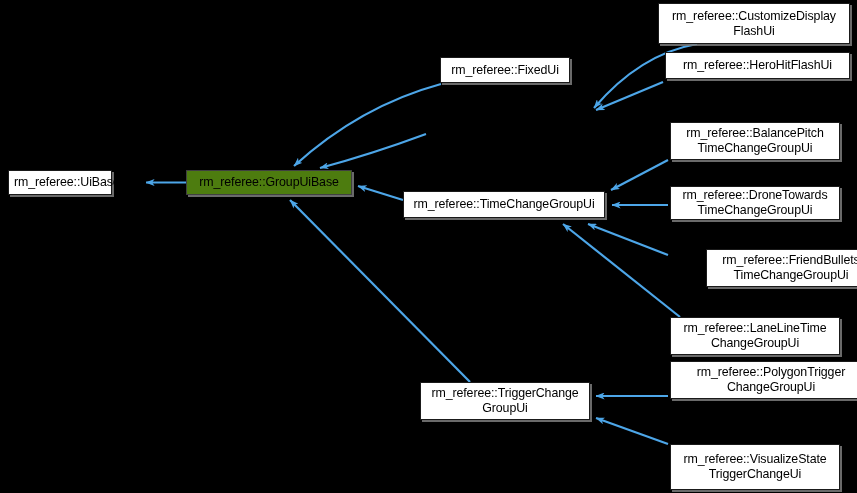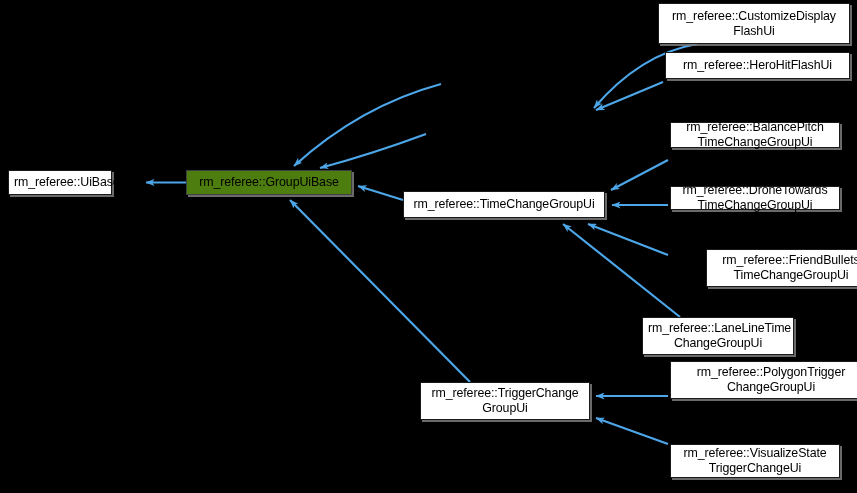--- a/index.html
+++ b/index.html
@@ -71,31 +71,32 @@
       <path d="M663,82 L596,110" fill="none" stroke="#4da6e8" stroke-width="2.2" marker-end="url(#ah)"></path>
       <path d="M668,160 L611,190" fill="none" stroke="#4da6e8" stroke-width="2.2" marker-end="url(#ah)"></path>
       <path d="M668,205 L612,205" fill="none" stroke="#4da6e8" stroke-width="2.2" marker-end="url(#ah)"></path>
       <path d="M668,255 L588,224" fill="none" stroke="#4da6e8" stroke-width="2.2" marker-end="url(#ah)"></path>
       <path d="M680,317 L563,224" fill="none" stroke="#4da6e8" stroke-width="2.2" marker-end="url(#ah)"></path>
       <path d="M668,396 L596,396" fill="none" stroke="#4da6e8" stroke-width="2.2" marker-end="url(#ah)"></path>
       <path d="M668,444 L596,418" fill="none" stroke="#4da6e8" stroke-width="2.2" marker-end="url(#ah)"></path>
     </svg>
 <div class="node" style="left: 8px; top: 170px; width: 104px; height: 25px;"><span class="node-label">rm_referee::UiBase</span></div>
     <div class="node current" style="left: 186px; top: 170px; width: 166px; height: 25px;"><span class="node-label">rm_referee::GroupUiBase</span></div>
+    <div class="node" style="left: 440px; top: 57px; width: 130px; height: 26px;"><span class="node-label">rm_referee::FixedUi</span></div>
     <div class="node" style="left: 403px; top: 191px; width: 202px; height: 27px; justify-content: flex-end;"><span class="node-label">rm_referee::TimeChangeGroupUi</span></div>
     <div class="node" style="left: 658px; top: 3px; width: 192px; height: 41px;"><span class="node-label">rm_referee::CustomizeDisplay
 FlashUi</span></div>
     <div class="node" style="left: 420px; top: 382px; width: 170px; height: 38px;"><span class="node-label">rm_referee::TriggerChange
 GroupUi</span></div>
     <div class="node" style="left: 665px; top: 52px; width: 185px; height: 27px;"><span class="node-label">rm_referee::HeroHitFlashUi</span></div>
-    <div class="node" style="left: 670px; top: 122px; width: 170px; height: 26px;"><span class="node-label">rm_referee::BalancePitch
+    <div class="node" style="left: 670px; top: 122px; width: 170px; height: 38px;"><span class="node-label">rm_referee::BalancePitch
 TimeChangeGroupUi</span></div>
-    <div class="node" style="left: 670px; top: 186px; width: 170px; height: 24px;"><span class="node-label">rm_referee::DroneTowards
+    <div class="node" style="left: 670px; top: 186px; width: 170px; height: 34px;"><span class="node-label">rm_referee::DroneTowards
 TimeChangeGroupUi</span></div>
     <div class="node" style="left: 670px; top: 249px; width: 170px; height: 38px; margin-left: 36px;"><span class="node-label">rm_referee::FriendBullets
 TimeChangeGroupUi</span></div>
-    <div class="node" style="left: 642px; top: 317px; width: 152px; height: 38px;"><span class="node-label">rm_referee::LaneLineTime
+    <div class="node" style="left: 670px; top: 317px; width: 170px; height: 38px;"><span class="node-label">rm_referee::LaneLineTime
 ChangeGroupUi</span></div>
     <div class="node" style="left: 670px; top: 361px; width: 202px; height: 38px;"><span class="node-label">rm_referee::PolygonTrigger
 ChangeGroupUi</span></div>
-    <div class="node" style="left: 670px; top: 444px; width: 170px; height: 34px;"><span class="node-label">rm_referee::VisualizeState
+    <div class="node" style="left: 670px; top: 444px; width: 170px; height: 46px;"><span class="node-label">rm_referee::VisualizeState
 TriggerChangeUi</span></div>
   </div>
 
 </body></html>

